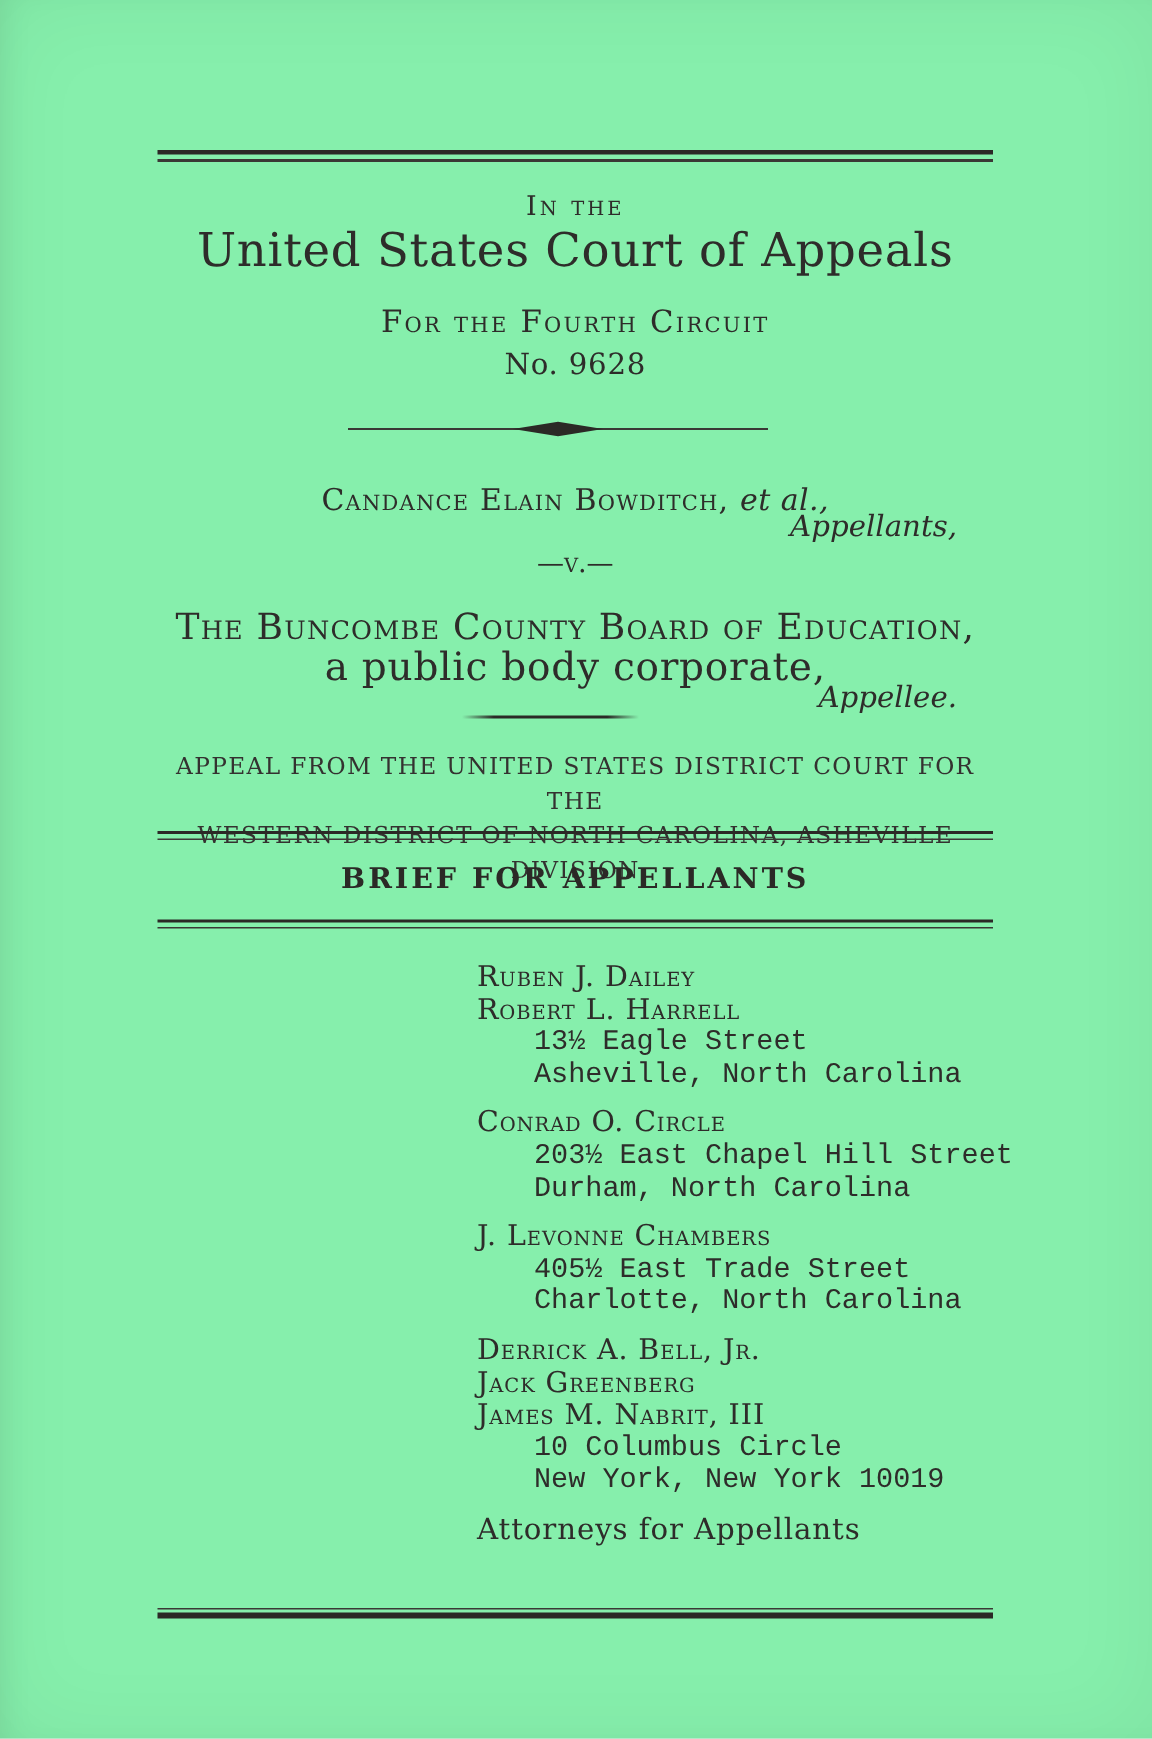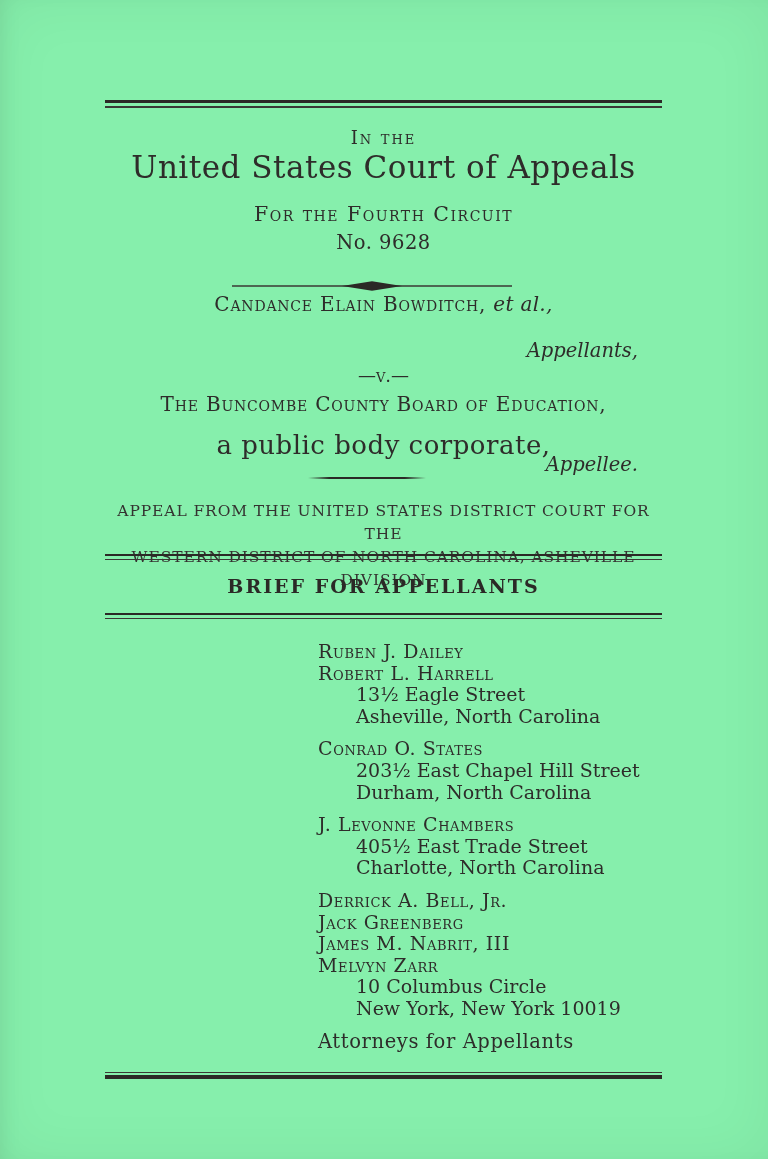--- a/index.html
+++ b/index.html
@@ -63,26 +63,26 @@
   .docket {
     top: 231px;
     font-size: 19.5px;
     letter-spacing: 0.5px;
   }
 
   
   .swell { top: 280px; left: 232px; }
 
   
-  .cap-line-1 { top: 292px; padding-right: 42px; font-variant: small-caps; font-size: 20px; letter-spacing: 0.8px; }
+  .cap-line-1 { top: 321px; padding-right: 42px; font-variant: small-caps; font-size: 20px; letter-spacing: 0.8px; }
   .cap-line-1 .etal { font-variant: normal; font-style: italic; letter-spacing: 0.3px; }
   .designation { font-style: italic; font-size: 19.5px; text-align: right; padding-right: 24px; box-sizing: border-box; }
   .appellants-line { top: 339px; }
   .versus { top: 365px; padding-right: 14px; font-variant: small-caps; font-size: 18px; }
-  .cap-line-2 { top: 392px; font-variant: small-caps; font-size: 20px; letter-spacing: 0.8px; }
+  .cap-line-2 { top: 404px; font-variant: small-caps; font-size: 24px; letter-spacing: 0.8px; }
   .cap-line-3 { top: 430px; padding-right: 24px; font-size: 26px; letter-spacing: 0.5px; }
   .appellee-line { top: 453px; }
 
   
   .appeal-from {
     top: 500px;
     font-size: 15.5px;
     line-height: 23px;
     letter-spacing: 0.9px;
     color: #343230;
@@ -100,21 +100,21 @@
   
   .attorneys {
     top: 641px;
     left: 318px;
     width: 360px;
     font-size: 19px;
     line-height: 21.6px;
   }
   .atty-group { margin-bottom: 11px; }
   .atty-name { font-variant: small-caps; letter-spacing: 0.6px; }
-  .atty-addr { padding-left: 38px; }
+  .atty-addr { padding-left: 38px; font-family: Liberation Mono, monospace; }
   .signature {
     margin-top: 10px;
     font-size: 19.5px;
     letter-spacing: 0.6px;
   }
 </style>
 </head>
 <body>
 
 <div class="page">
@@ -154,36 +154,35 @@
   <div class="abs attorneys">
 
     <div class="atty-group">
       <div class="atty-name">Ruben J. Dailey</div>
       <div class="atty-name">Robert L. Harrell</div>
       <div class="atty-addr">13½ Eagle Street</div>
       <div class="atty-addr">Asheville, North Carolina</div>
     </div>
 
     <div class="atty-group">
-      <div class="atty-name">Conrad O. States</div>
+      <div class="atty-name">Conrad O. Circle</div>
       <div class="atty-addr">203½ East Chapel Hill Street</div>
       <div class="atty-addr">Durham, North Carolina</div>
     </div>
 
     <div class="atty-group">
       <div class="atty-name">J. Levonne Chambers</div>
       <div class="atty-addr">405½ East Trade Street</div>
       <div class="atty-addr">Charlotte, North Carolina</div>
     </div>
 
     <div class="atty-group">
       <div class="atty-name">Derrick A. Bell, Jr.</div>
       <div class="atty-name">Jack Greenberg</div>
       <div class="atty-name">James M. Nabrit, III</div>
-      <div class="atty-name">Melvyn Zarr</div>
       <div class="atty-addr">10 Columbus Circle</div>
       <div class="atty-addr">New York, New York 10019</div>
     </div>
 
     <div class="signature">Attorneys for Appellants</div>
   </div>
 
   <div class="rule-double rule-bottom"></div>
 
 </div>

